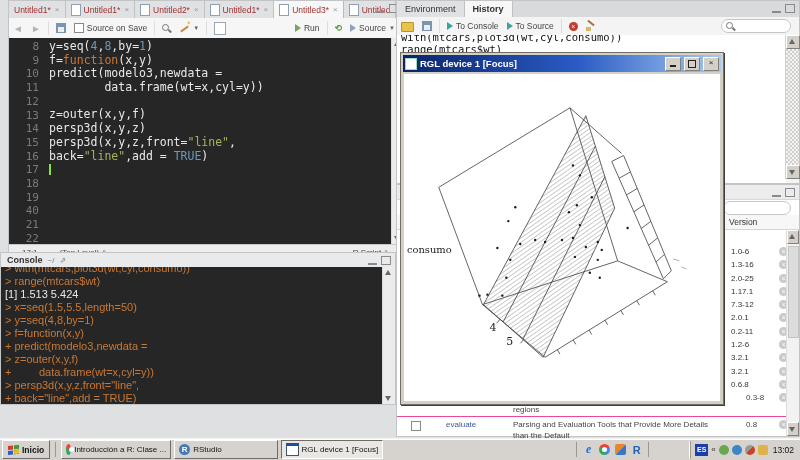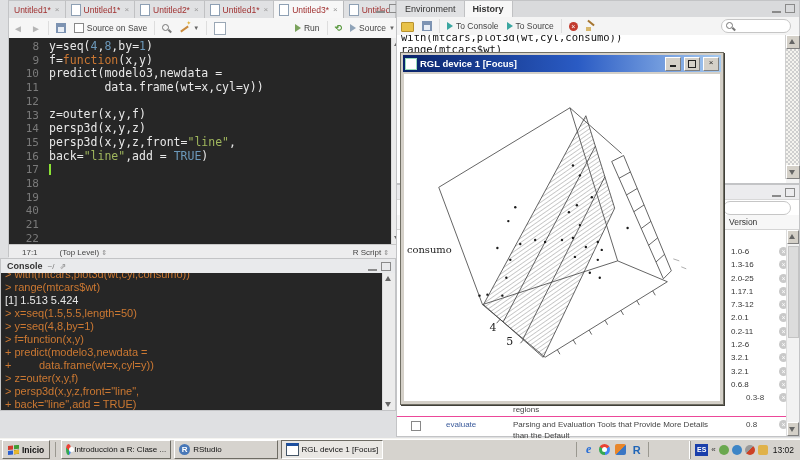--- a/index.html
+++ b/index.html
@@ -40,21 +40,21 @@
   #code{position:absolute;left:40px;top:2px;right:12px;font-family:"DejaVu Sans Mono",monospace;font-size:11.5px;line-height:13.7px}
   .cl{white-space:pre;height:13.7px}
   .tok-t{color:#e8e8e8}.tok-n{color:#6c99bb}.tok-k{color:#cc7833}.tok-s{color:#a0b75d}
   .caret{display:inline-block;width:2px;height:11px;background:#8ae234;vertical-align:middle}
   .vscroll{position:absolute;right:0;width:11px;background:#ececec;border-left:1px solid #dcdcdc}
   .tri-up{position:absolute;left:2px;width:0;height:0;border-left:3px solid transparent;border-right:3px solid transparent;border-bottom:5px solid #666}
   .tri-dn{position:absolute;left:2px;width:0;height:0;border-left:3px solid transparent;border-right:3px solid transparent;border-top:5px solid #666}
   .ed-status{position:absolute;left:0;top:243px;right:0;height:14px;background:#ededee;border-top:1px solid #c8c8c8;font-size:8px;color:#444;display:flex;align-items:center}
   .updown{font-size:7px;color:#888;margin-left:2px}
   
-  #console-pane{left:0;top:258px;width:396px;height:153px;background:#e9eaec;border:1px solid #c3c4c6;box-sizing:border-box}
+  #console-pane{left:0;top:252px;width:396px;height:153px;background:#e9eaec;border:1px solid #c3c4c6;box-sizing:border-box}
   .con-header{position:absolute;left:0;top:0;right:0;height:14px;font-size:9px;color:#333;display:flex;align-items:center;gap:5px;padding-left:6px}
   .con-title{font-weight:bold}
   .con-path{color:#777;font-size:8px}
   .con-pop{color:#888;font-size:8px}
   .con-body{position:absolute;left:0;top:14px;right:12px;bottom:0;background:#262626;overflow:hidden;padding-left:4px}
   .cline{white-space:pre;font-family:Liberation Sans, sans-serif;font-size:11px;line-height:13px}
   .cline.in{color:#cb7832}.cline.out{color:#e8e8e8}
   .con-caret{display:inline-block;width:5px;height:10px;background:#cfcfcf;vertical-align:middle}
   .con-scroll{position:absolute;right:0;top:14px;bottom:0;width:12px;background:#ececec;border-left:1px solid #dcdcdc}
   
@@ -265,22 +265,22 @@
     </div>
     <div class="con-body">
       <div id="console-lines" style="margin-top:-5px">
           <div class="cline in">&gt; with(mtcars,plot3d(wt,cyl,consumo))</div>
           <div class="cline in">&gt; range(mtcars$wt)</div>
           <div class="cline out">[1] 1.513 5.424</div>
           <div class="cline in">&gt; x=seq(1.5,5.5,length=50)</div>
           <div class="cline in">&gt; y=seq(4,8,by=1)</div>
           <div class="cline in">&gt; f=function(x,y)</div>
           <div class="cline in">+ predict(modelo3,newdata =</div>
+          <div class="cline in">&gt; z=outer(x,y,f)</div>
           <div class="cline in">+         data.frame(wt=x,cyl=y))</div>
-          <div class="cline in">&gt; z=outer(x,y,f)</div>
           <div class="cline in">&gt; persp3d(x,y,z,front="line",</div>
           <div class="cline in">+ back="line",add = TRUE)</div>
           <div class="cline in">&gt; <span class="con-caret"></span></div>
         </div>
     </div>
     <div class="con-scroll">
       <span class="tri-up" style="top:3px"></span>
       <span class="tri-dn" style="bottom:3px"></span>
     </div>
   </div>

